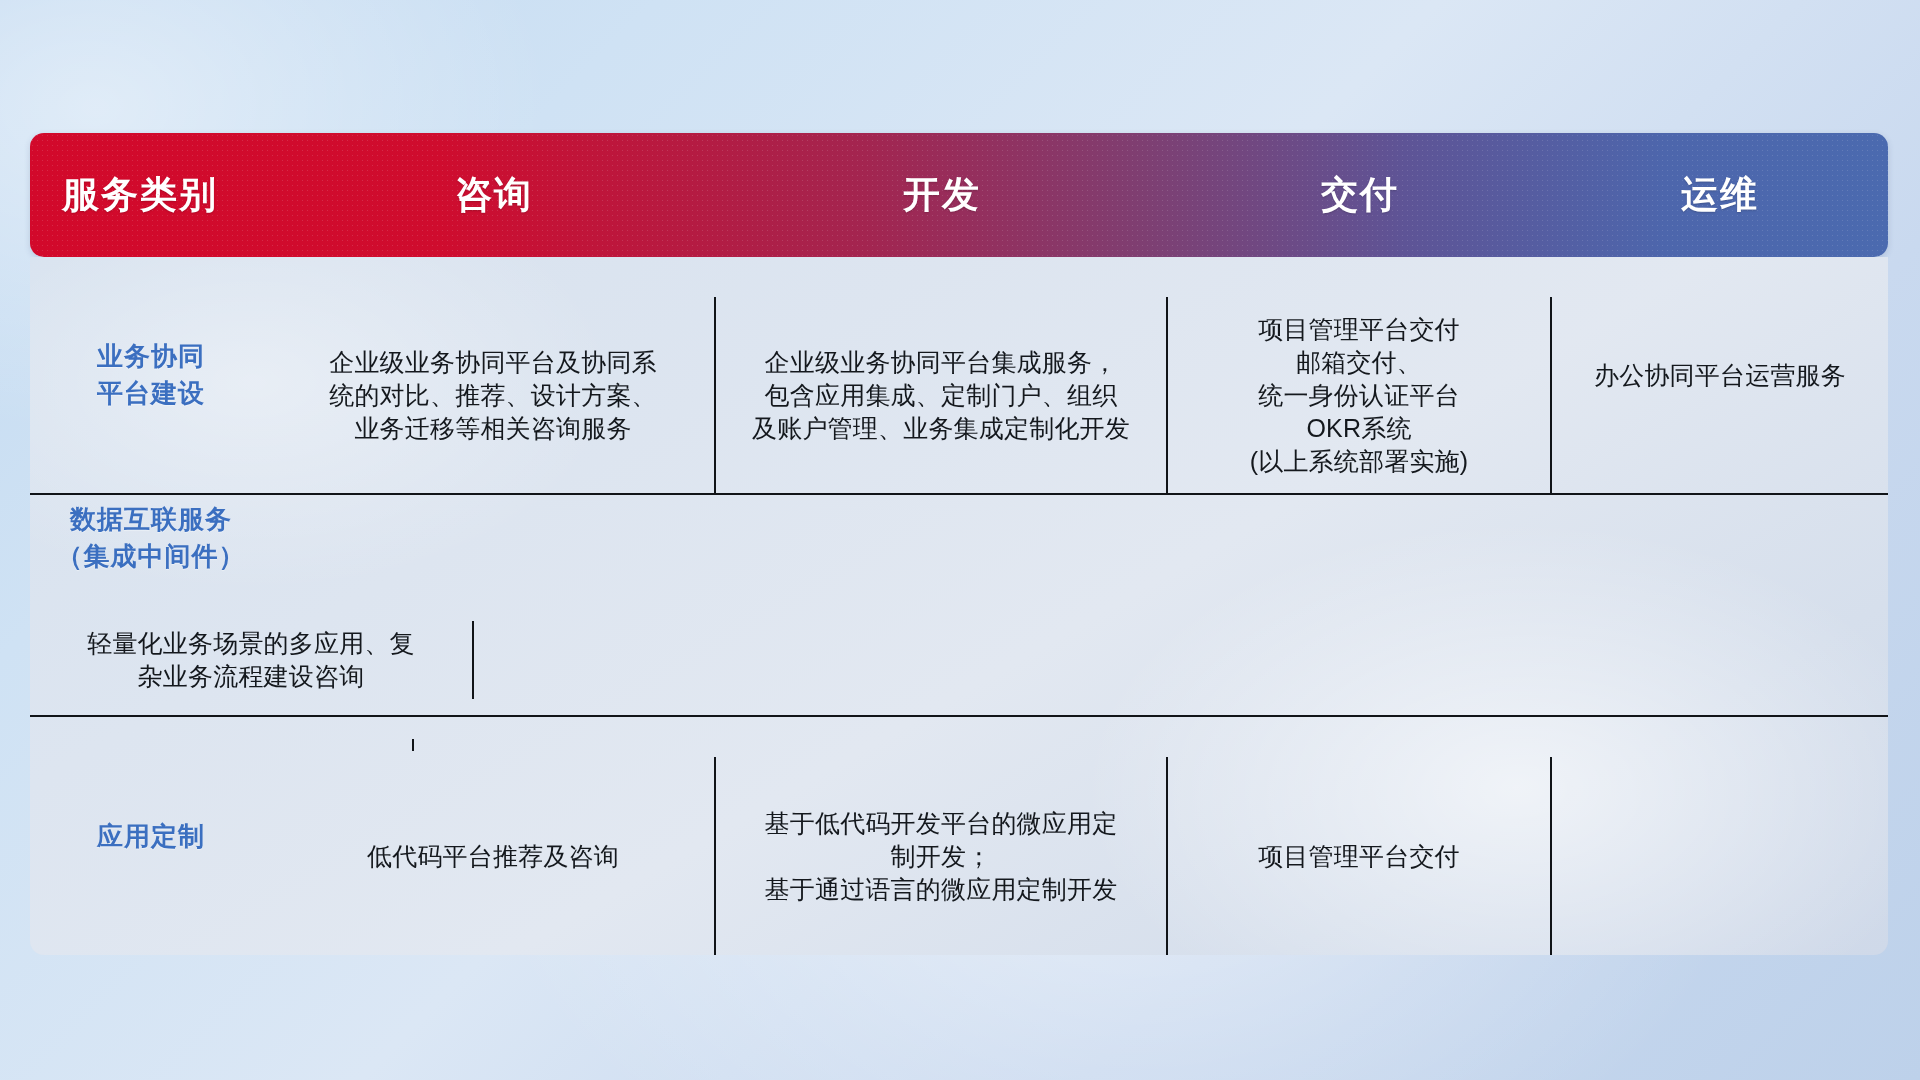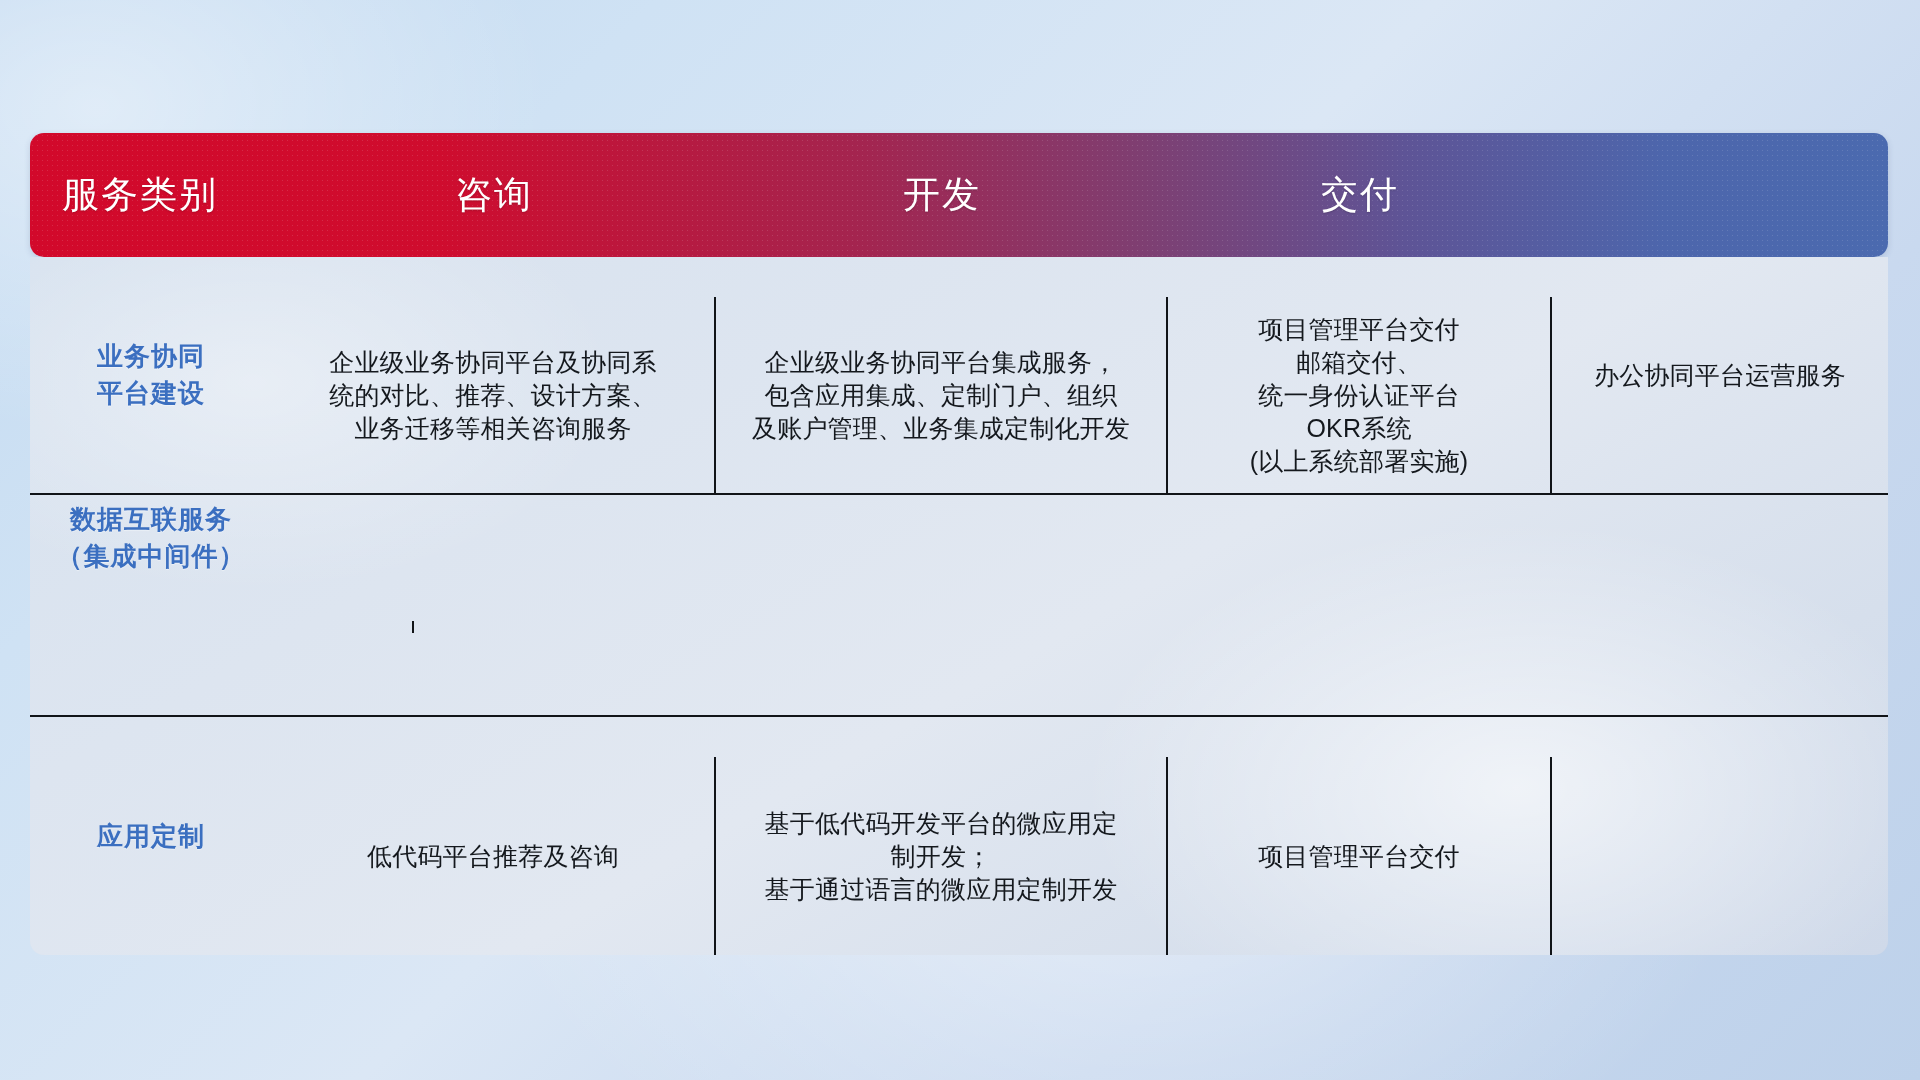--- a/index.html
+++ b/index.html
@@ -68,21 +68,21 @@
     inset: 0;
     pointer-events: none;
     background-image: radial-gradient(rgba(255,255,255,0.13) 0.6px, rgba(0,0,0,0) 0.7px);
     background-size: 5px 5px;
   }
   .th {
     position: relative;
     z-index: 2;
     color: #ffffff;
     font-size: 37px;
-    font-weight: 400;
+    font-weight: 700;
     letter-spacing: 2px;
     text-align: center;
     text-shadow: 0 1px 2px rgba(0,0,0,0.18);
     box-sizing: border-box;
   }
 
   
   .c0 { width: 242px; }
   .c1 { width: 444px; }
   .c2 { width: 452px; }
@@ -154,20 +154,21 @@
 
 <div id="slide">
 
   <div class="table-wrap">
 
     <div class="thead">
       <div class="th c0">服务类别</div>
       <div class="th c1">咨询</div>
       <div class="th c2">开发</div>
       <div class="th c3">交付</div>
+      <div class="th c4">运维</div>
     </div>
 
     <div class="tbody">
 
       <div class="row r0">
         <div class="cell cat c0">
           <span class="txt">业务协同
 平台建设</span>
         </div>
         <div class="cell c1 div-right">
@@ -190,20 +191,24 @@
         <div class="cell c4">
           <span class="txt">办公协同平台运营服务</span>
         </div>
       </div>
 
       <div class="row r1">
         <div class="cell cat c0">
           <span class="txt">数据互联服务
 （集成中间件）</span>
         </div>
+        <div class="cell c1 div-right">
+          <span class="txt">轻量化业务场景的多应用、复
+杂业务流程建设咨询</span>
+        </div>
         <div class="cell c3 div-right">
           <span class="txt"></span>
         </div>
         <div class="cell c4">
           <span class="txt"></span>
         </div>
       </div>
 
       <div class="row r2">
         <div class="cell cat c0">

